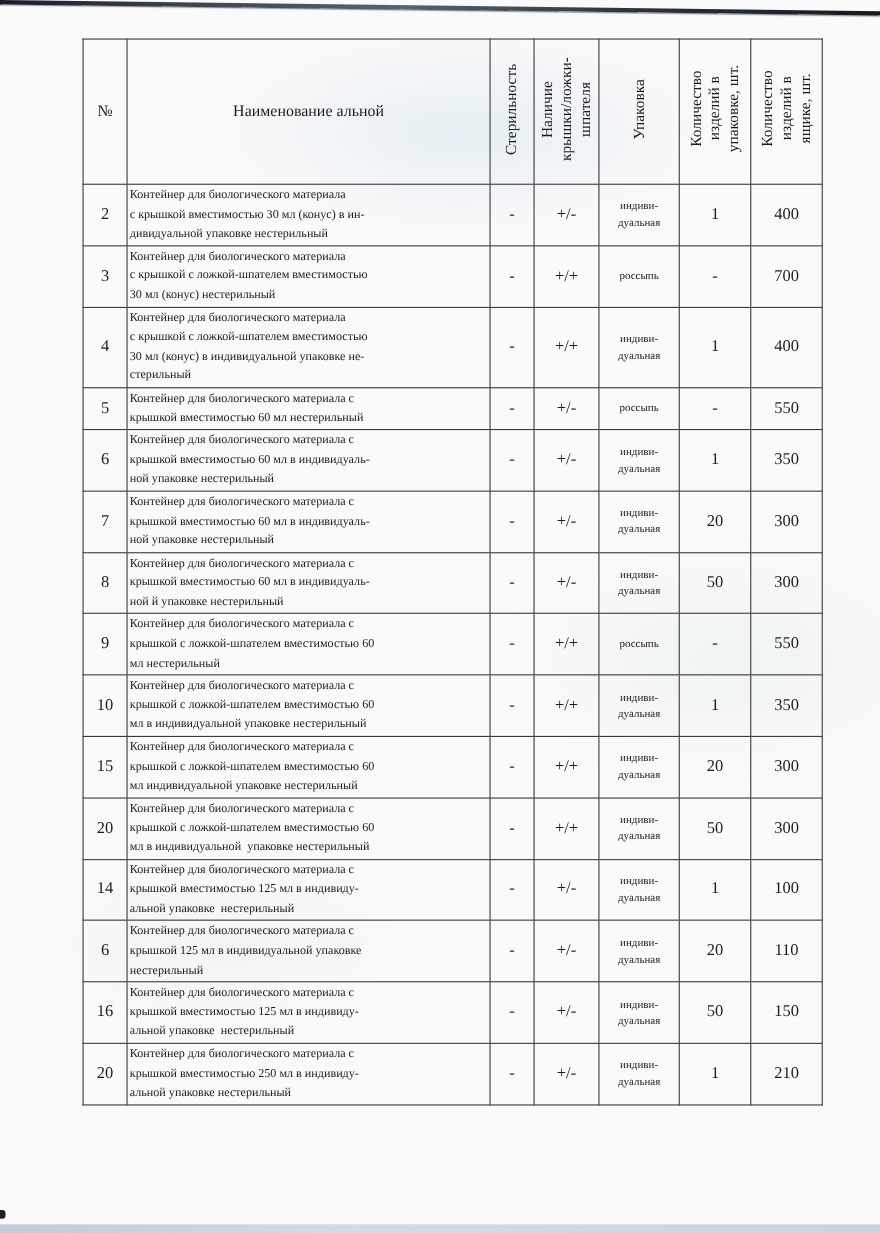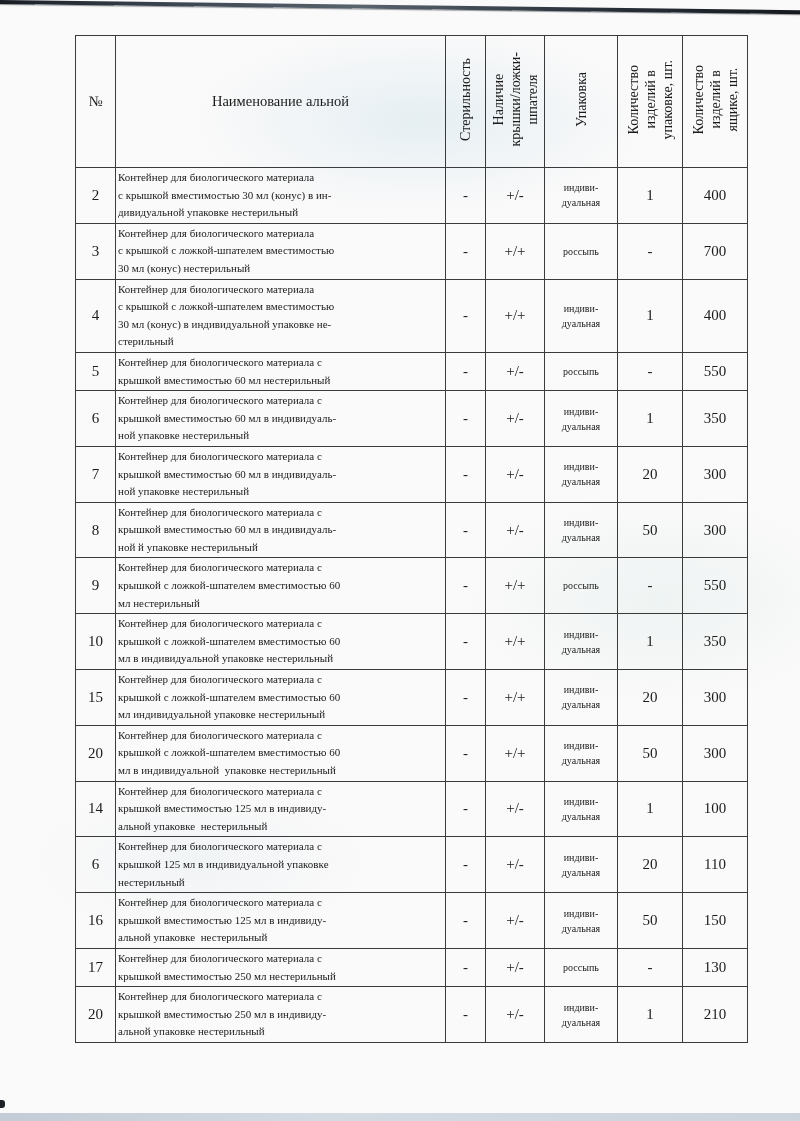--- a/index.html
+++ b/index.html
@@ -264,30 +264,20 @@
 крышкой вместимостью 125 мл в индивиду-
 альной упаковке  нестерильный</td>
           <td class="c-ster">-</td>
           <td class="c-lid">+/-</td>
           <td class="c-pack">индиви-
 дуальная</td>
           <td class="c-qp">50</td>
           <td class="c-qb">150</td>
         </tr>
         <tr>
-          <td class="c-num">17</td>
-          <td class="c-name">Контейнер для биологического материала с
-крышкой вместимостью 250 мл нестерильный</td>
-          <td class="c-ster">-</td>
-          <td class="c-lid">+/-</td>
-          <td class="c-pack">россыпь</td>
-          <td class="c-qp">-</td>
-          <td class="c-qb">130</td>
-        </tr>
-        <tr>
           <td class="c-num">20</td>
           <td class="c-name">Контейнер для биологического материала с
 крышкой вместимостью 250 мл в индивиду-
 альной упаковке нестерильный</td>
           <td class="c-ster">-</td>
           <td class="c-lid">+/-</td>
           <td class="c-pack">индиви-
 дуальная</td>
           <td class="c-qp">1</td>
           <td class="c-qb">210</td>

